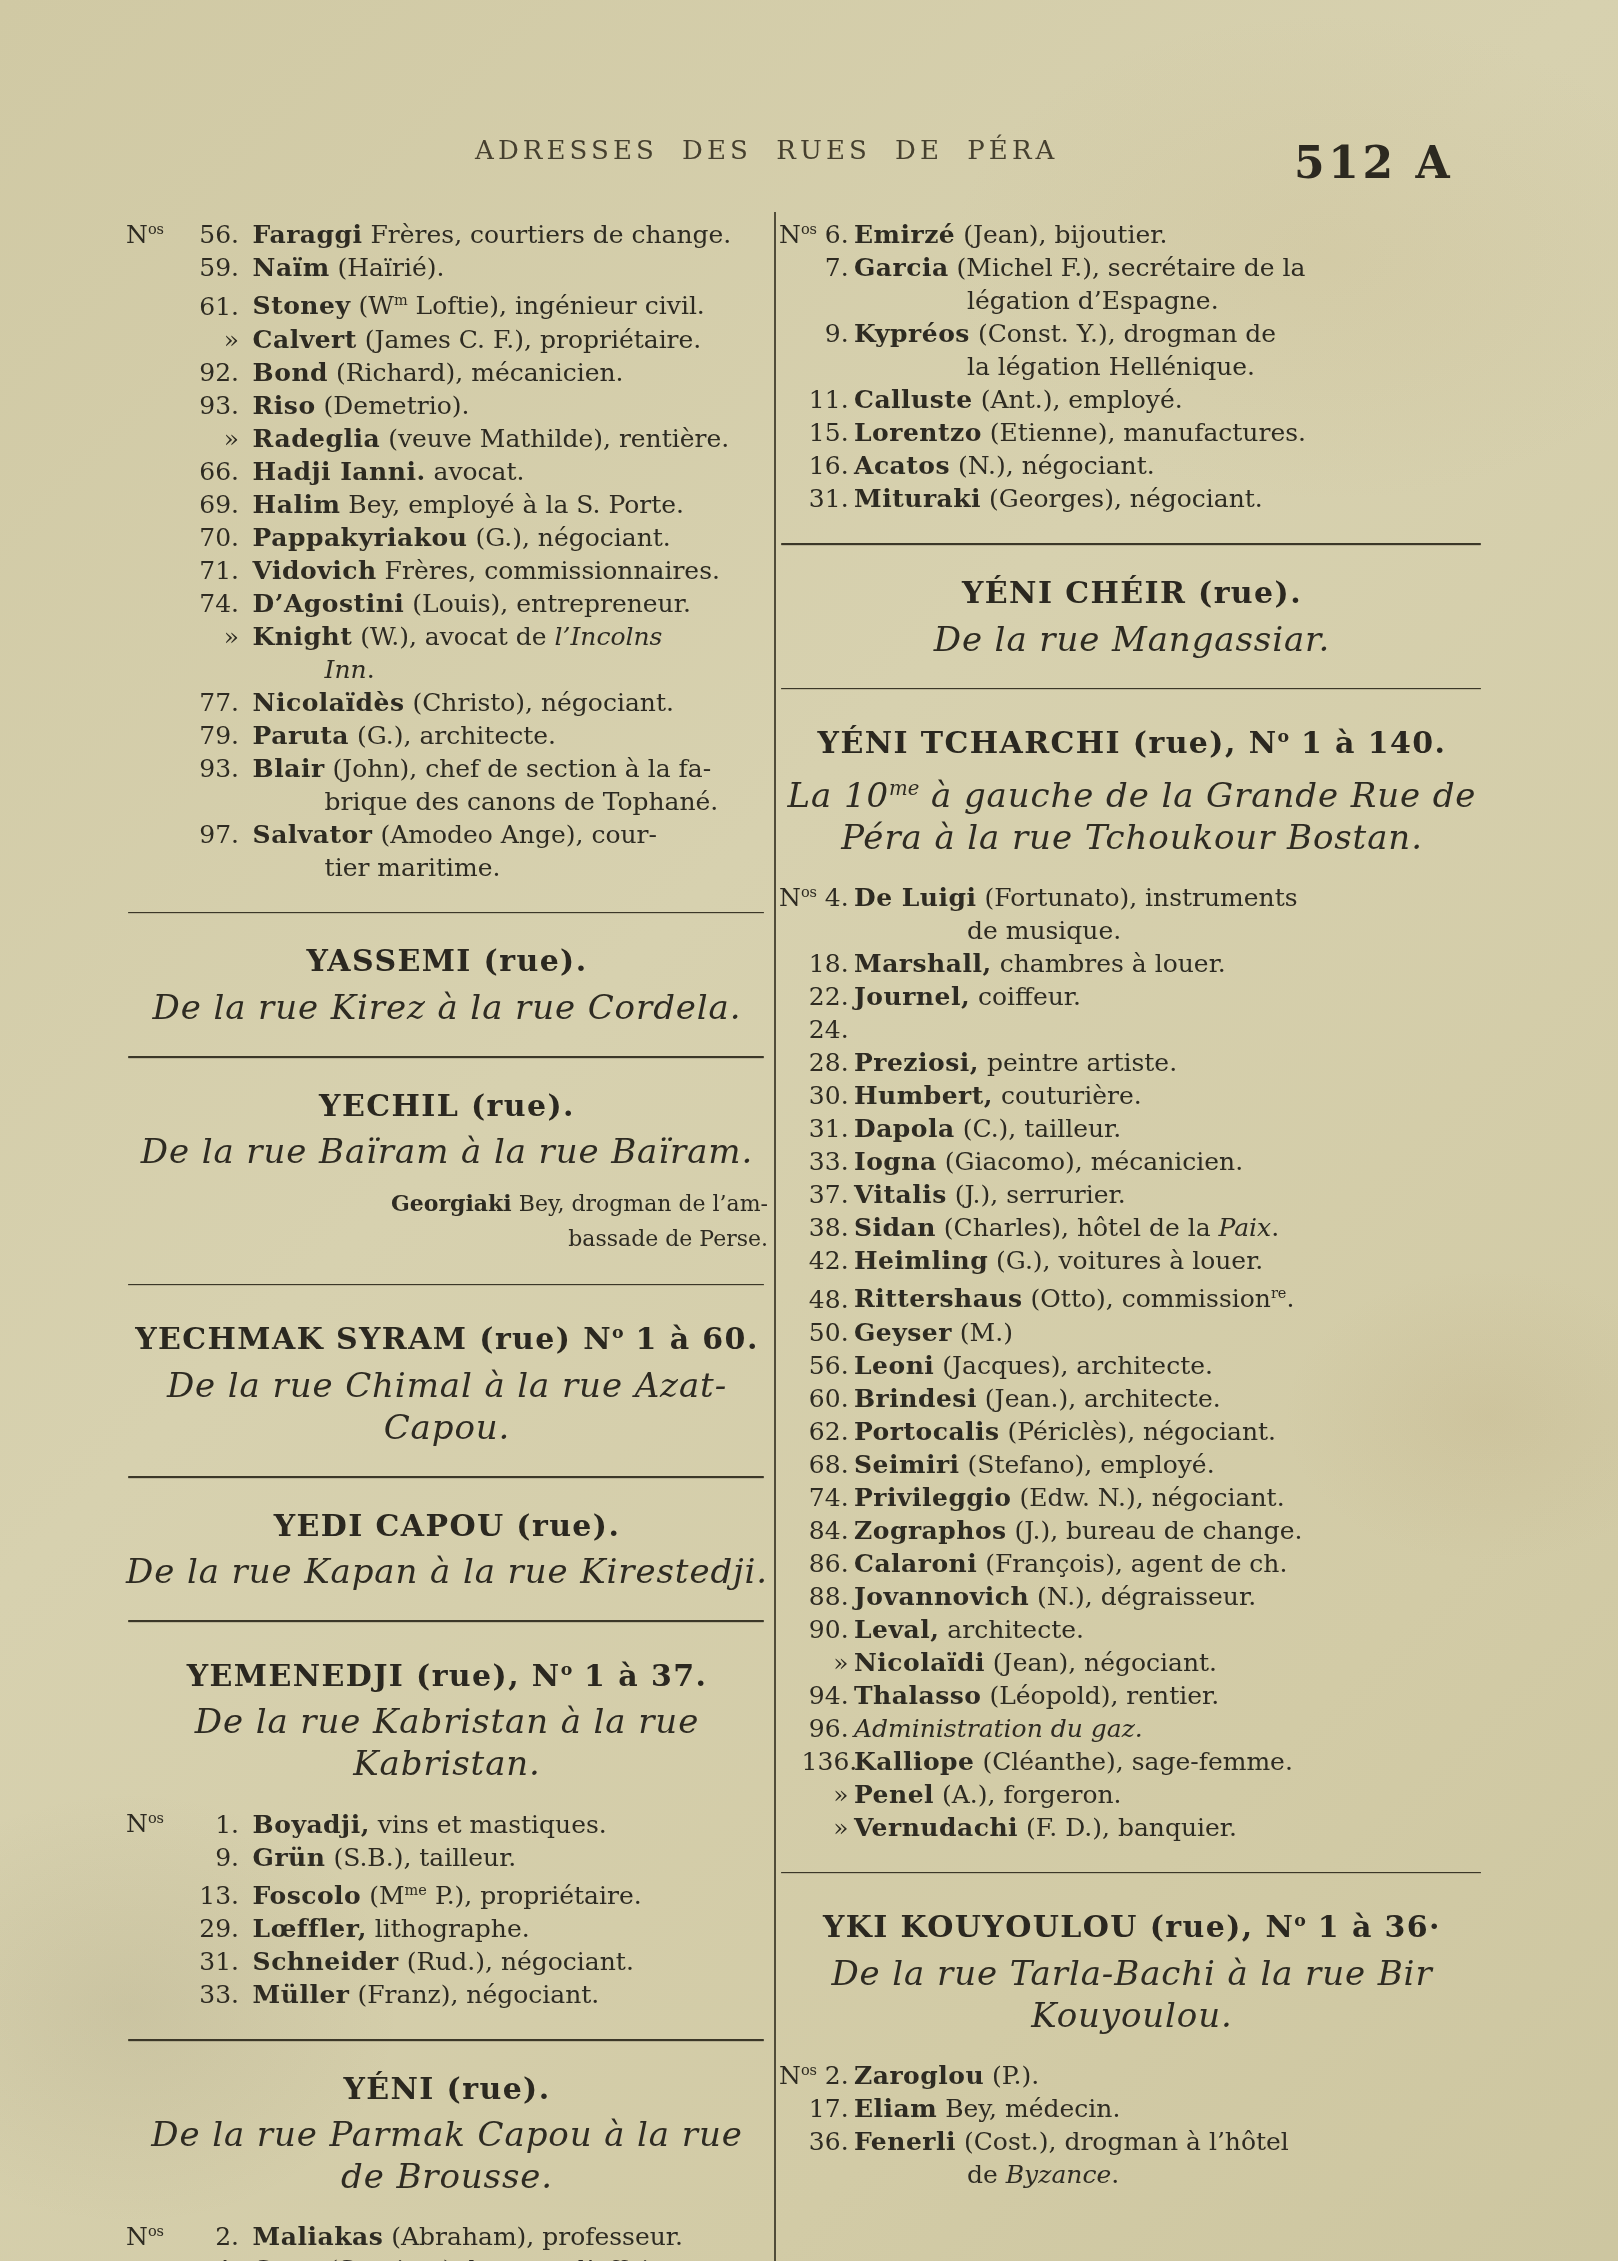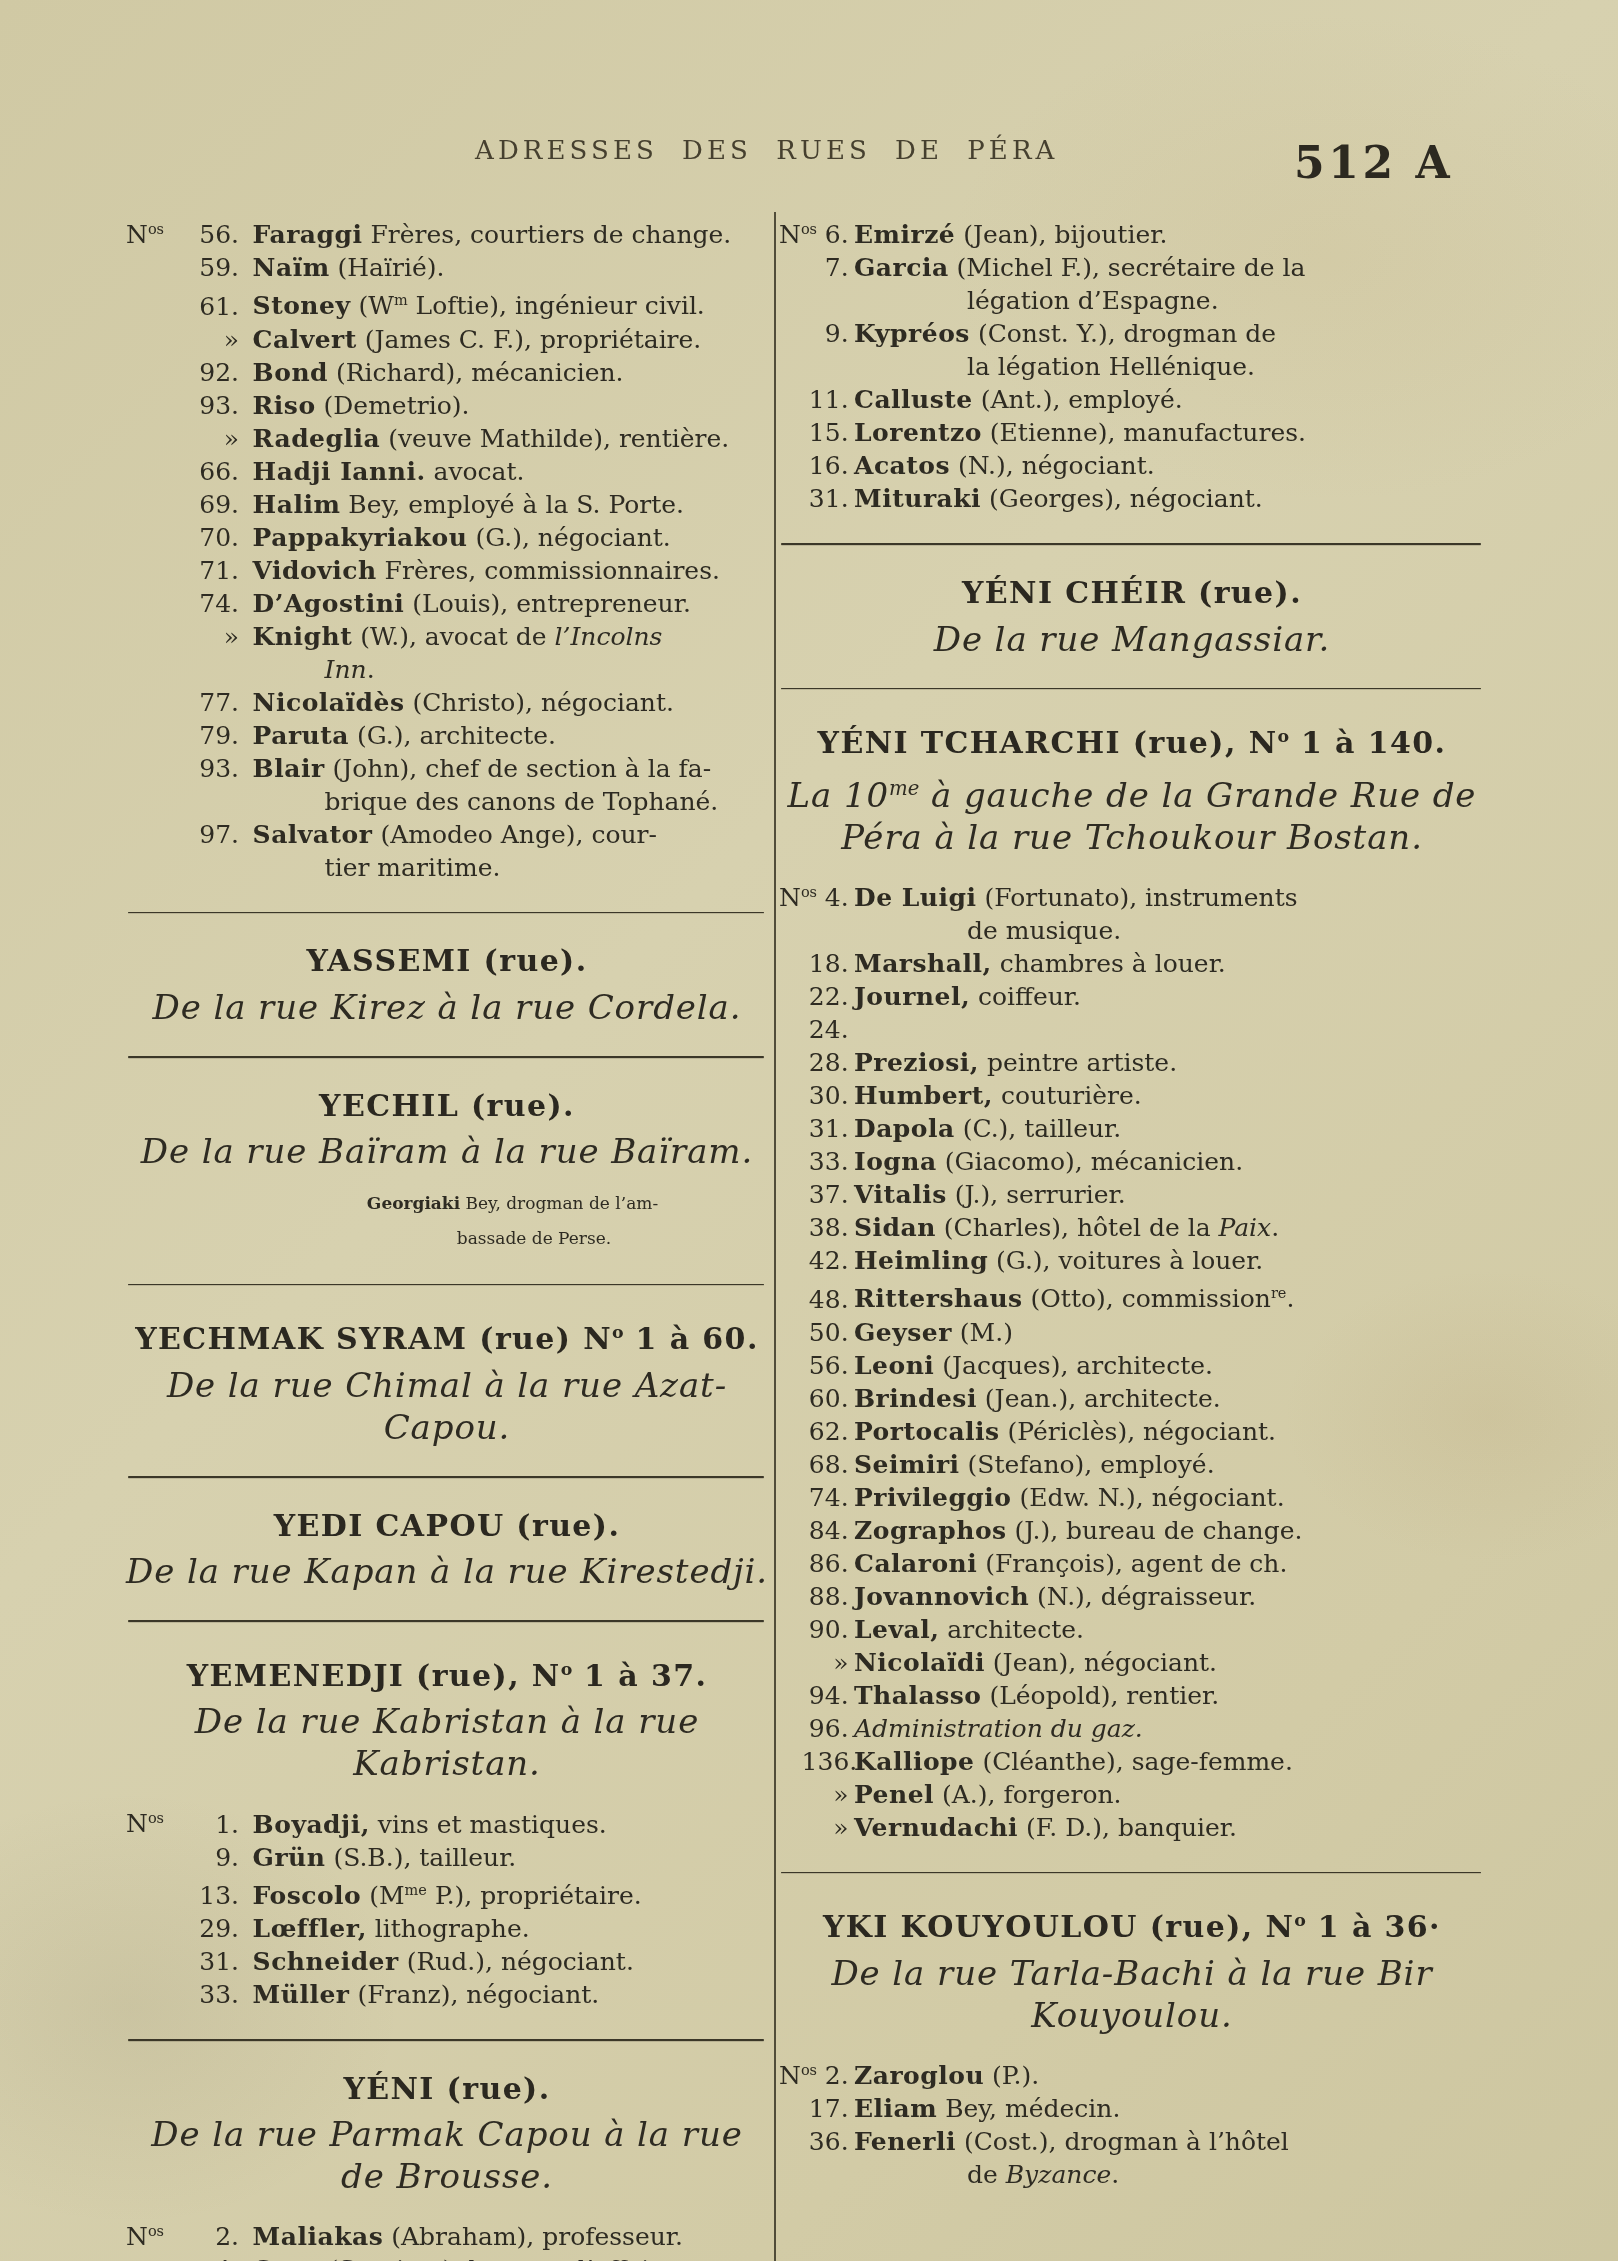--- a/index.html
+++ b/index.html
@@ -30,21 +30,21 @@
   .e-no{flex:none;width:63px;padding-right:13.6px;text-align:right;}
   .col-right .e-no{width:47px;padding-right:5.4px;}
   .e-text{flex:1;}
   .e-cont{display:block;padding-left:72px;}
   .col-right .e-cont{padding-left:113px;}
   b.nm{font-weight:bold;letter-spacing:0.5px;}
   .divider{height:1.8px;background:#3b3728;margin:28px 4.5px 28px 1.8px;border-radius:0.9px;box-shadow:0 0.5px 0 rgba(59,55,40,.35);}
   .street{text-align:center;margin:10px 0 18px;}
   .street-title{font-size:30px;font-weight:bold;letter-spacing:1.4px;line-height:39px;color:#2b2820;}
   .street-subtitle{font-style:italic;font-size:34px;line-height:42px;letter-spacing:0.9px;margin-top:5.4px;}
-  .street-note{text-align:center;font-size:17px;line-height:35px;margin-top:13.6px;padding-left:131px;}
+  .street-note{text-align:right;font-size:22px;line-height:35px;margin-top:13.6px;padding-left:131px;}
   .note-line{display:block;}
   sup{font-size:58%;vertical-align:super;letter-spacing:0;}
 </style>
 </head>
 <body>
 
 <div class="page">
   <div class="running-title">ADRESSES DES RUES DE PÉRA</div>
   <div class="page-number">512 A</div>
   <div class="vrule"></div>

